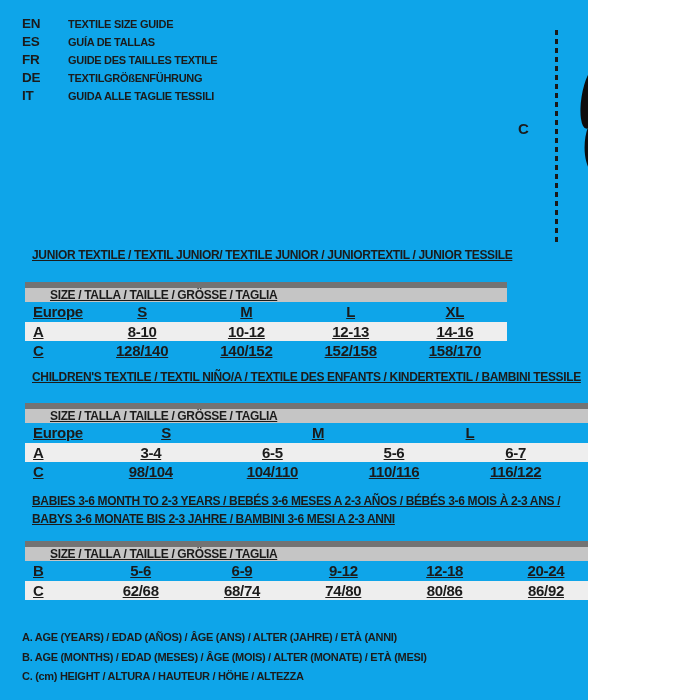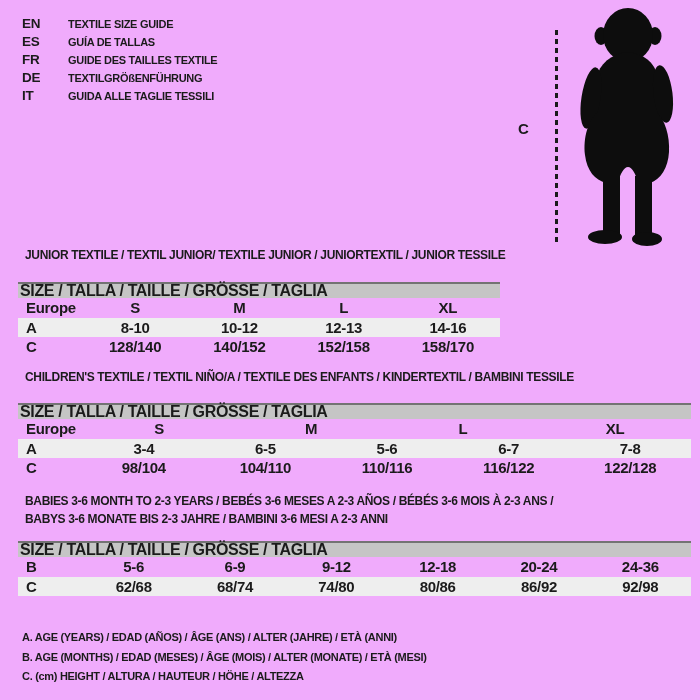--- a/index.html
+++ b/index.html
@@ -1,46 +1,46 @@
 <!DOCTYPE html>
 <html><head>
 <meta charset="utf-8">
 <style>
   html,body{margin:0;padding:0;background:#ffffff;}
   .page{
-    position:relative;width:700px;height:700px;background:#f0abfc;overflow:hidden;
+    position:relative;width:588px;height:700px;background:#0ea5e9;overflow:hidden;
     font-family:"Liberation Sans","DejaVu Sans",sans-serif;color:var(--ink,#1b1b1b);
   }
   
   .lang-list{position:absolute;left:22px;top:15px;}
   .lang-row{display:flex;height:18px;line-height:18px;}
   .lang-code{width:46px;font-weight:700;font-size:13.5px;letter-spacing:-0.3px;}
   .lang-label{font-weight:700;font-size:11px;letter-spacing:-0.3px;white-space:nowrap;}
 
   
   .measure-line{
     position:absolute;left:555px;top:30px;width:3px;height:214px;
     background:repeating-linear-gradient(to bottom,#1a1a1a 0 5px,transparent 5px 9px);
   }
   .measure-label{position:absolute;left:518px;top:120px;font-weight:700;font-size:15px;}
   .baby-svg{position:absolute;left:562px;top:6px;}
 
   
-  .section{position:absolute;left:18px;}
+  .section{position:absolute;left:25px;text-decoration:underline;}
   .t-narrow{width:482px;}
   .t-wide{width:673px;}
   .sec-title{
     margin:0 0 0 7px;font-weight:700;font-size:12px;letter-spacing:-0.35px;
     line-height:15px;white-space:nowrap;
   }
   .sec-title.two-line{line-height:18px;}
   .bar{
-    height:14px;background:var(--bar,#c5c5c5);border-top:2px solid #737373;
-    font-weight:700;font-size:16px;letter-spacing:-0.35px;line-height:14px;
-    padding-left:2px;box-sizing:content-box;
+    height:14px;background:var(--bar,#c5c5c5);border-top:6px solid #737373;
+    font-weight:700;font-size:12px;letter-spacing:-0.35px;line-height:14px;
+    padding-left:25px;box-sizing:content-box;
   }
   .gap-junior{height:19px;}
   .gap-children{height:18px;}
   .gap-babies{height:13px;}
   .trow{display:flex;height:19.5px;line-height:19.5px;font-weight:700;font-size:15px;letter-spacing:-0.3px;}
   .trow.shaded{background:var(--row-shaded,#eeeeee);}
   .tlabel{width:65px;padding-left:8px;box-sizing:border-box;}
   .tval{flex:1;text-align:center;}
 
   

